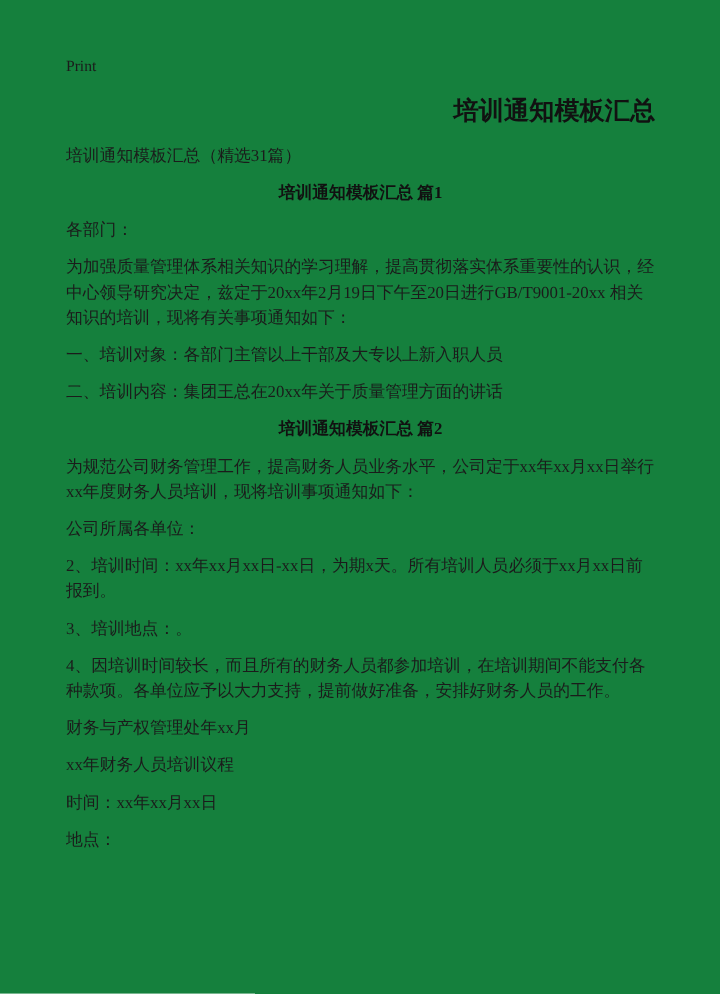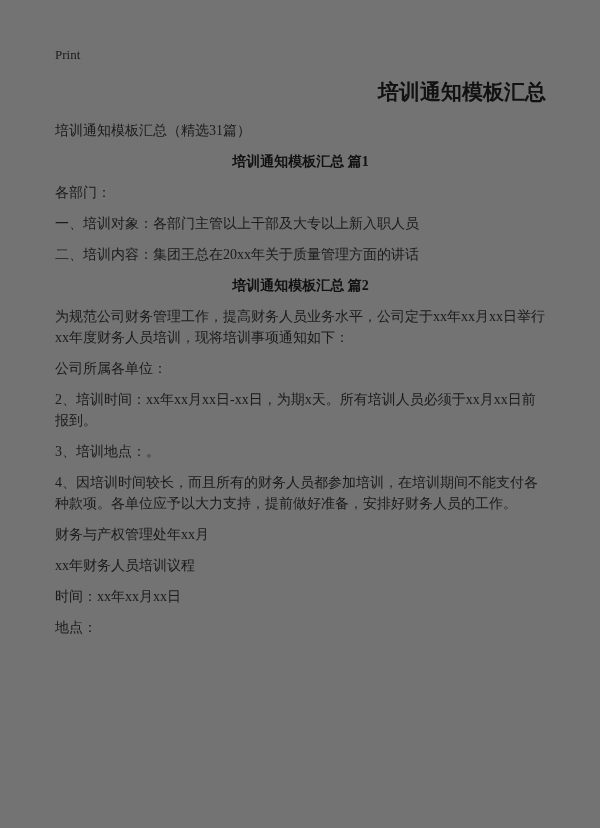--- a/index.html
+++ b/index.html
@@ -12,21 +12,21 @@
     height: 828px;
     overflow: hidden;
     font-family: "Liberation Serif", "DejaVu Serif", serif;
     color: #1b1b1b;
   }
   .page {
     box-sizing: border-box;
     width: 600px;
     height: 828px;
     padding: 47px 54px 0 55px;
-    background: #737373;
+    background: #15803d;
   }
   .print-link {
     font-size: 13px;
     line-height: 15px;
     margin: 0 0 18px 0;
     color: #1b1b1b;
   }
   .doc-title {
     font-size: 21px;
     line-height: 25px;
@@ -51,20 +51,21 @@
 </head>
 <body>
 
 <div class="page">
   <div class="print-link">Print</div>
   <h1 class="doc-title">培训通知模板汇总</h1>
 
   <p class="para">培训通知模板汇总（精选31篇）</p>
   <p class="para bold">培训通知模板汇总 篇1</p>
   <p class="para">各部门：</p>
+  <p class="para">为加强质量管理体系相关知识的学习理解，提高贯彻落实体系重要性的认识，经中心领导研究决定，兹定于20xx年2月19日下午至20日进行GB/T9001-20xx 相关知识的培训，现将有关事项通知如下：</p>
   <p class="para">一、培训对象：各部门主管以上干部及大专以上新入职人员</p>
   <p class="para">二、培训内容：集团王总在20xx年关于质量管理方面的讲话</p>
   <p class="para bold">培训通知模板汇总 篇2</p>
   <p class="para">为规范公司财务管理工作，提高财务人员业务水平，公司定于xx年xx月xx日举行xx年度财务人员培训，现将培训事项通知如下：</p>
   <p class="para">公司所属各单位：</p>
   <p class="para">2、培训时间：xx年xx月xx日-xx日，为期x天。所有培训人员必须于xx月xx日前报到。</p>
   <p class="para">3、培训地点：。</p>
   <p class="para">4、因培训时间较长，而且所有的财务人员都参加培训，在培训期间不能支付各种款项。各单位应予以大力支持，提前做好准备，安排好财务人员的工作。</p>
   <p class="para">财务与产权管理处年xx月</p>
   <p class="para">xx年财务人员培训议程</p>

